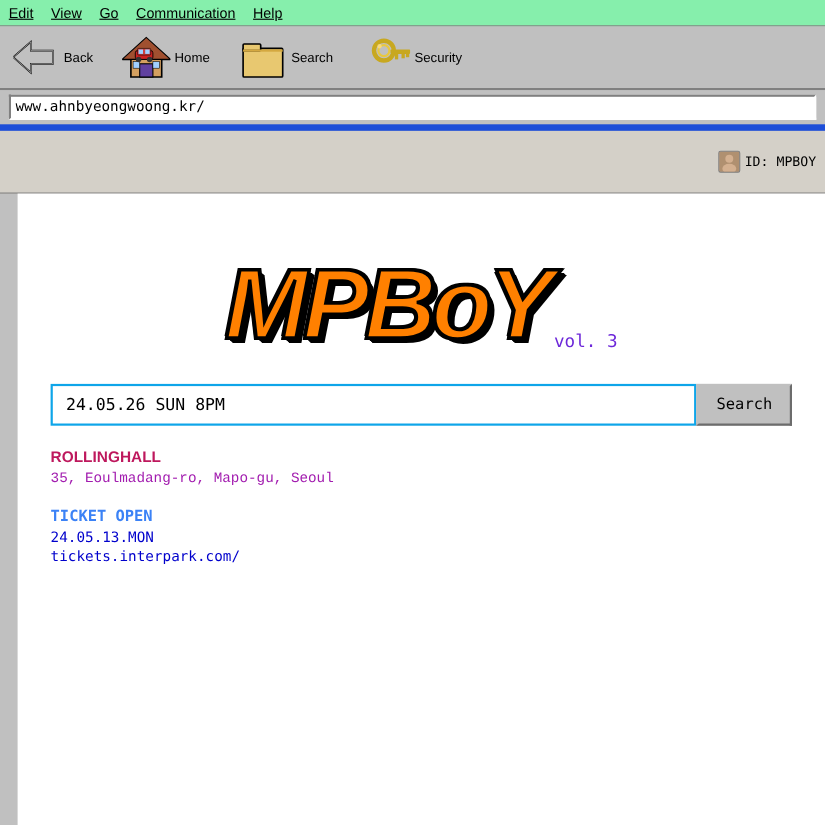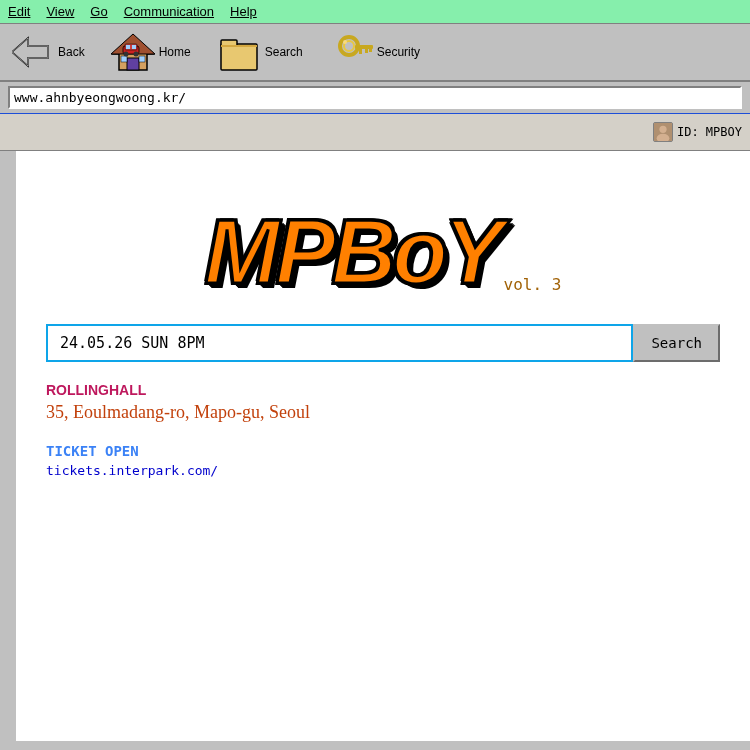--- a/index.html
+++ b/index.html
@@ -81,21 +81,21 @@
 
     
     .security-icon-img {
       width: 44px;
       height: 40px;
     }
 
     
     .address-bar {
       background: #c0c0c0;
-      border-bottom: 1px solid #1d4ed8;
+      border-bottom: 6px solid #1d4ed8;
       padding: 4px 8px;
       display: flex;
       align-items: center;
     }
 
     .address-input {
       flex: 1;
       border: inset 2px #808080;
       background: #fff;
       font-size: 13px;
@@ -103,21 +103,21 @@
       font-family: monospace;
       outline: none;
       border-style: solid;
       border-color: #808080 #fff #fff #808080;
     }
 
     
     .user-badge-bar {
       background: #d4d0c8;
       border-bottom: 1px solid #808080;
-      padding: 8px 8px;
+      padding: 18px 8px;
       display: flex;
       justify-content: flex-end;
       align-items: center;
       gap: 4px;
     }
 
     .user-avatar {
       width: 20px;
       height: 20px;
       border: 1px solid #808080;
@@ -166,21 +166,21 @@
         4px 4px 0px #000,
         5px 5px 0px #000;
       letter-spacing: -4px;
       position: relative;
       -webkit-text-stroke: 3px #000;
       font-style: italic;
     }
 
     .vol-text {
       font-size: 16px;
-      color: #a16207;
+      color: #6d28d9;
       font-family: monospace;
       align-self: flex-end;
       margin-bottom: 10px;
       margin-left: 4px;
     }
 
     
     .search-row {
       display: flex;
       gap: 0;
@@ -210,23 +210,23 @@
     
     .venue-name {
       color: #be185d;
       font-size: 14px;
       font-weight: bold;
       font-family: Liberation Sans, sans-serif;
       margin-bottom: 4px;
     }
 
     .venue-address {
-      color: #c2410c;
-      font-size: 18px;
-      font-family: Liberation Serif, serif;
+      color: #a21caf;
+      font-size: 13px;
+      font-family: Liberation Mono, monospace;
       margin-bottom: 20px;
     }
 
     
     .ticket-open {
       color: #3b82f6;
       font-size: 14px;
       font-weight: bold;
       font-family: monospace;
       margin-bottom: 4px;
@@ -348,15 +348,16 @@
 
   <div class="search-row">
     <input class="date-input" type="text" value="24.05.26 SUN 8PM" style="">
     <button class="search-button">Search</button>
   </div>
 
   <div class="venue-name">ROLLINGHALL</div>
   <div class="venue-address">35, Eoulmadang-ro, Mapo-gu, Seoul</div>
 
   <div class="ticket-open">TICKET OPEN</div>
+  <div class="ticket-date">24.05.13.MON</div>
   <div class="ticket-url">tickets.interpark.com/</div>
 
 </div>
 
 </body></html>

